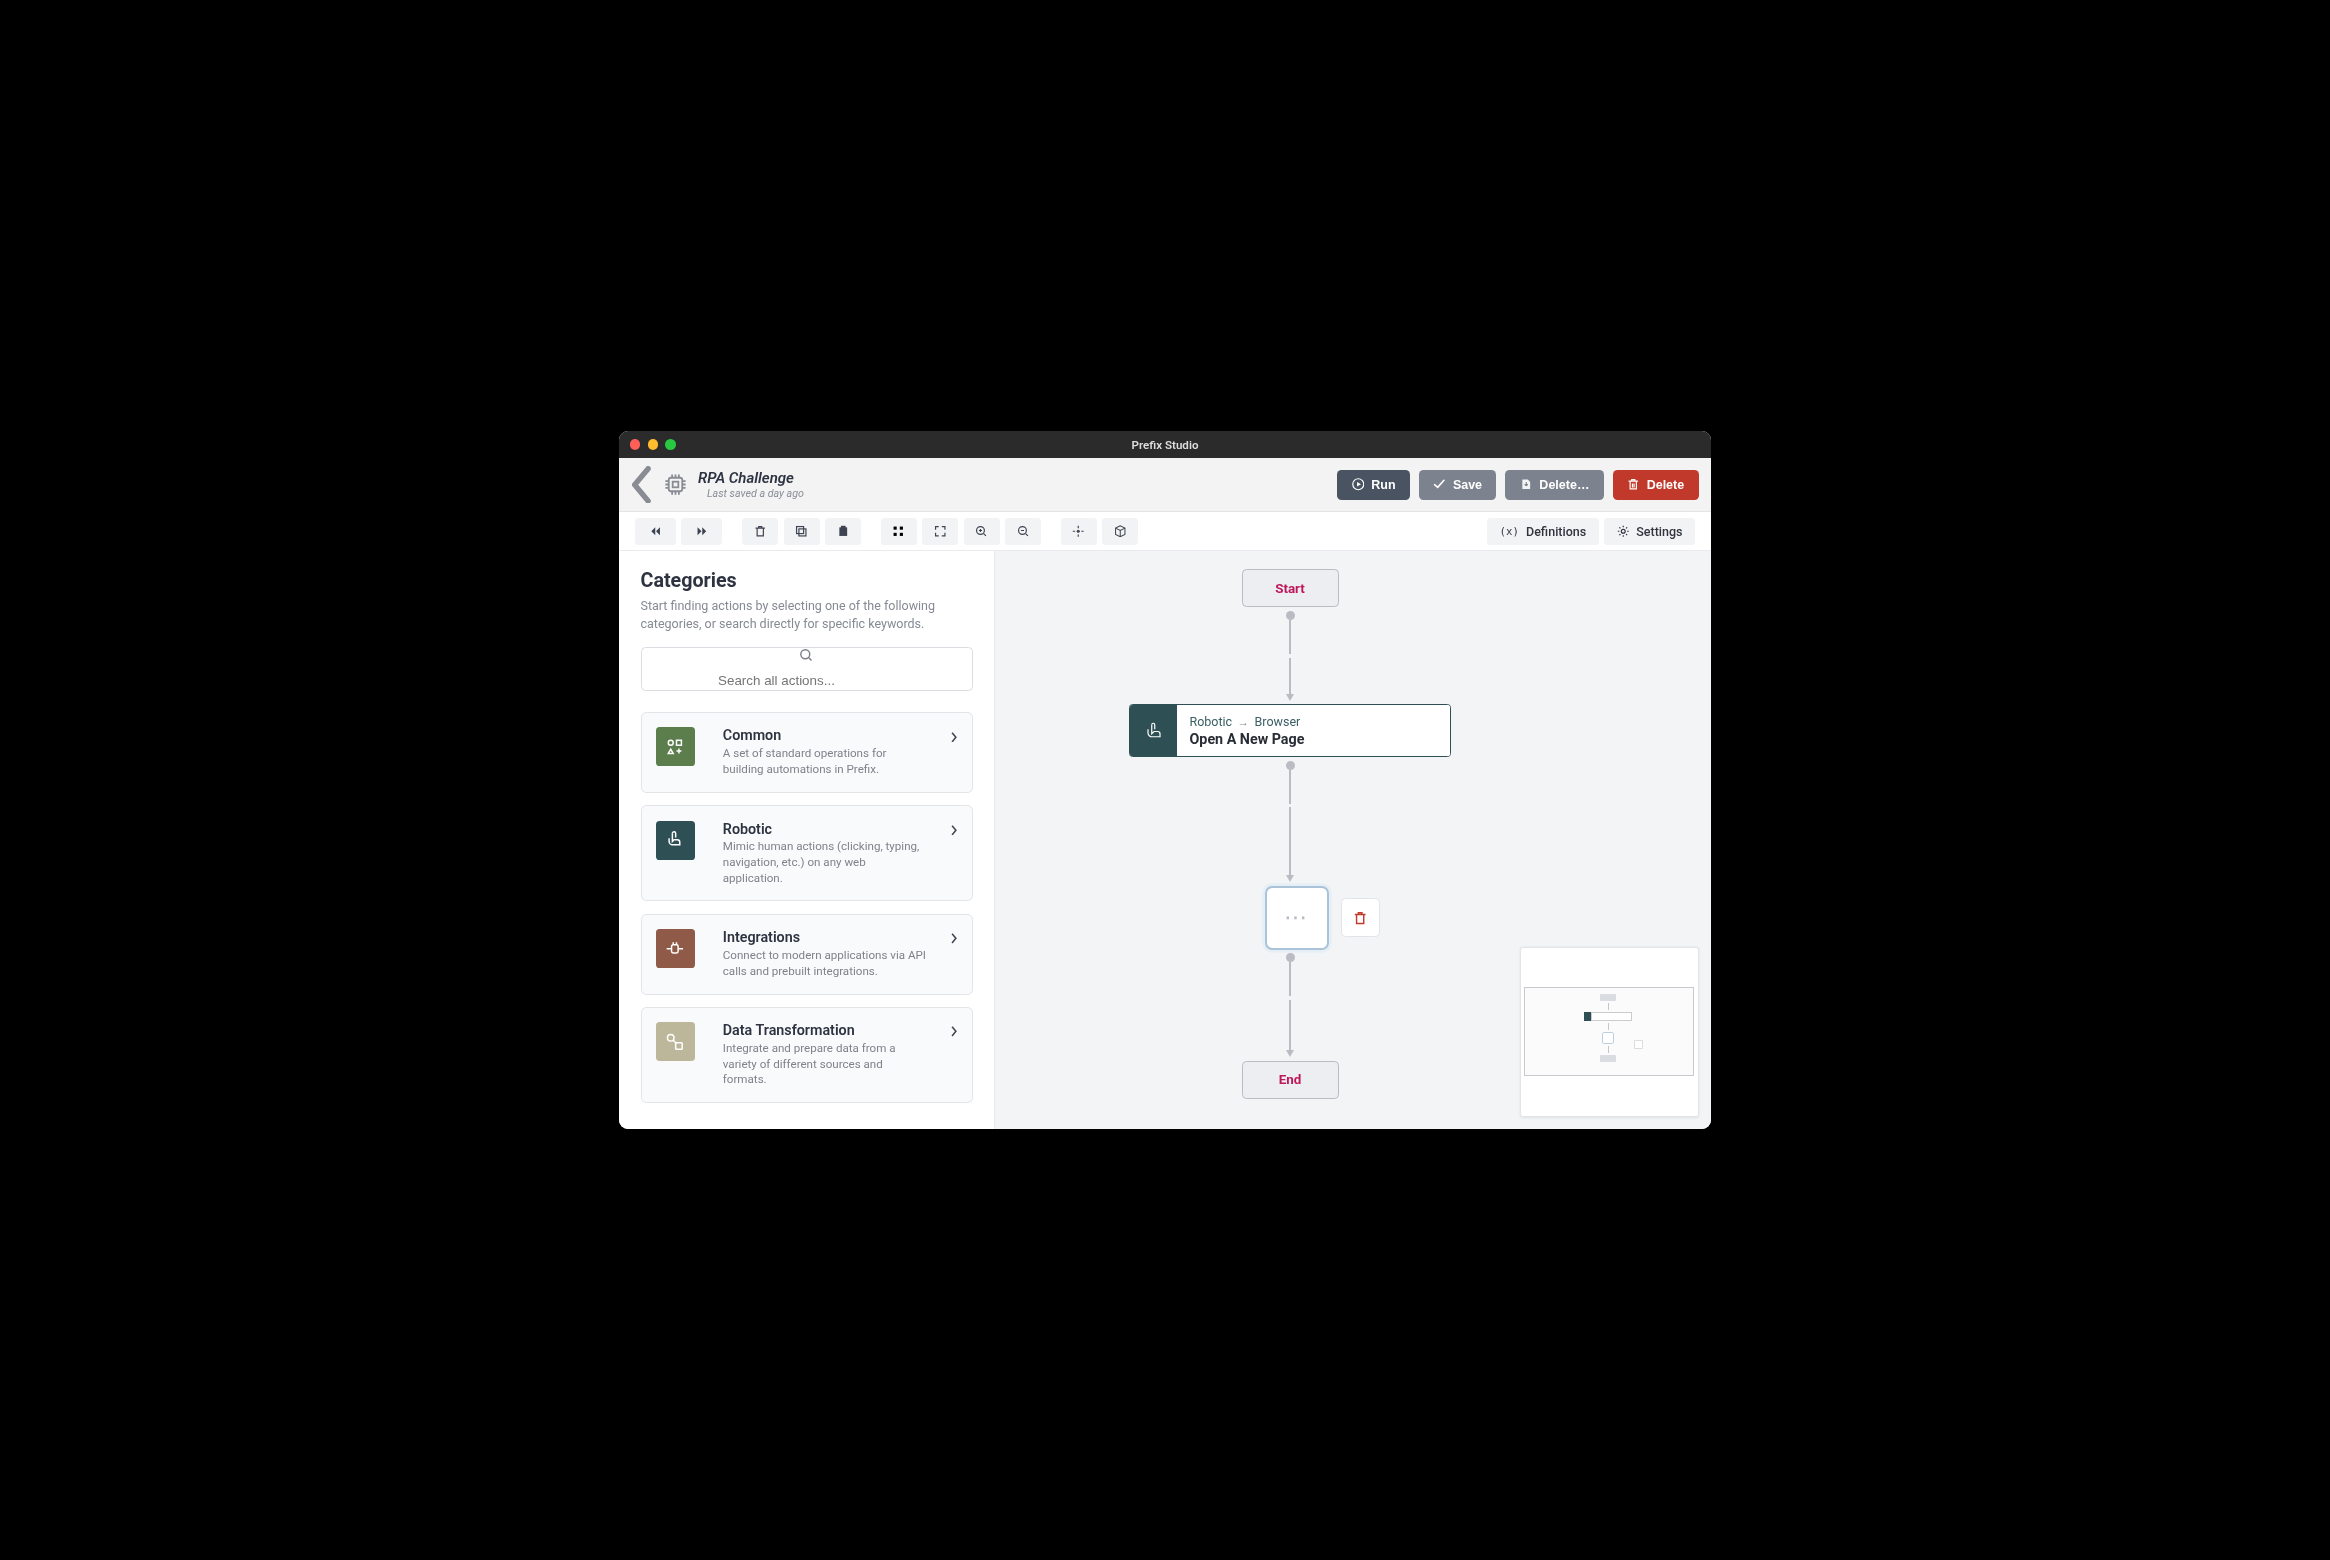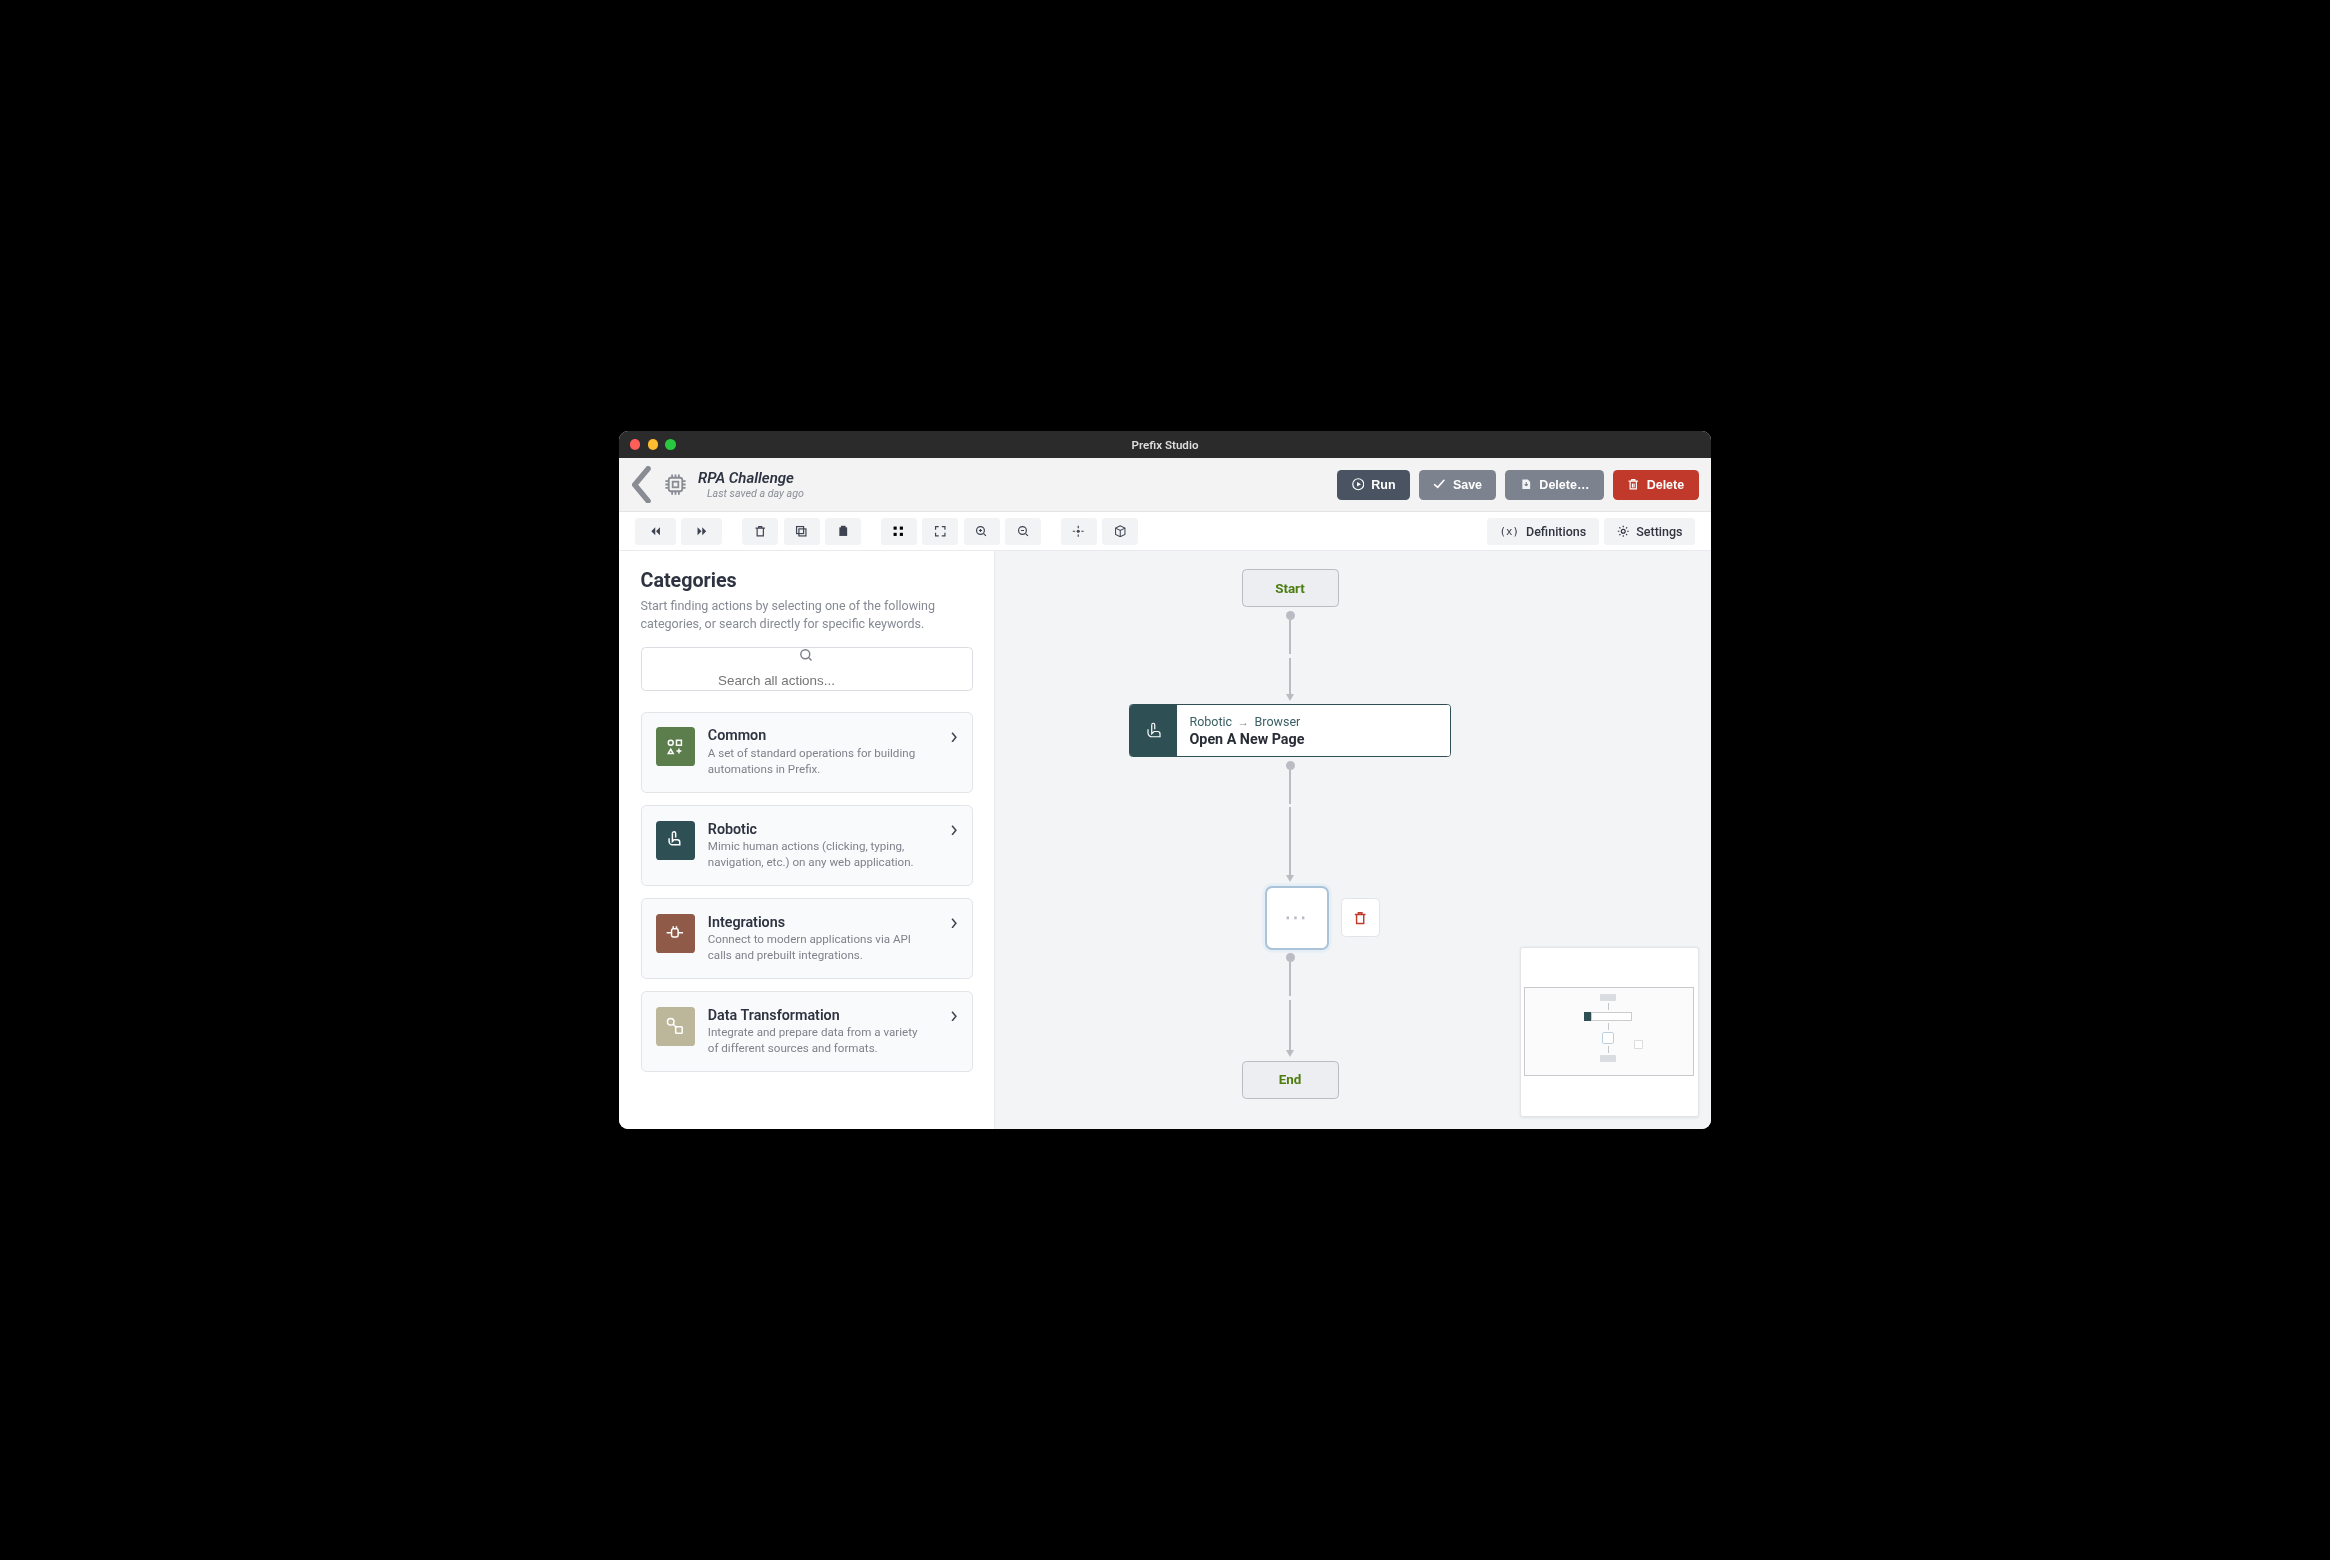--- a/index.html
+++ b/index.html
@@ -128,21 +128,21 @@
   .search-box svg { width: 14.3px; height: 14.3px; color: #7c7f88; }
   .search-box input {
     border: none; outline: none; flex: 1;
     font-size: 13.4px; color: #444;
   }
   .cat-card {
     border: 0.9px solid #e3e4e8;
     background: #f9fafb;
     border-radius: 5.4px;
     padding: 14.3px 45px 14.3px 14.3px;
-    display: flex; gap: 13px;
+    display: flex; gap: 28px;
     margin-bottom: 12.5px;
     position: relative;
     cursor: pointer;
   }
   .cat-icon {
     width: 39px; height: 39px; border-radius: 3.6px;
     display: flex; align-items: center; justify-content: center;
     flex-shrink: 0;
   }
   .cat-icon svg { width: 19.7px; height: 19.7px; color: #fff; }
@@ -166,21 +166,21 @@
     top: 18px;
     transform: translateX(-242px);
     width: 358px;
   }
   .node {
     border: 1.8px solid #b9bcc3;
     background: #eceef1;
     border-radius: 4.5px;
     padding: 10.7px 0;
     text-align: center;
-    font-size: 13.4px; font-weight: 700; color: #4d7c0f;
+    font-size: 13.4px; font-weight: 700; color: #be185d;
     width: 97px;
     margin: 0 auto;
   }
   .connector {
     height: 43px;
     display: flex; flex-direction: column; align-items: center; justify-content: center;
     margin: 3.6px 0;
   }
   .connector .dot { width: 9px; height: 9px; border-radius: 50%; background: #b9bcc3; }
   .connector .line { width: 1.8px; flex: 1; background: #b9bcc3; }

